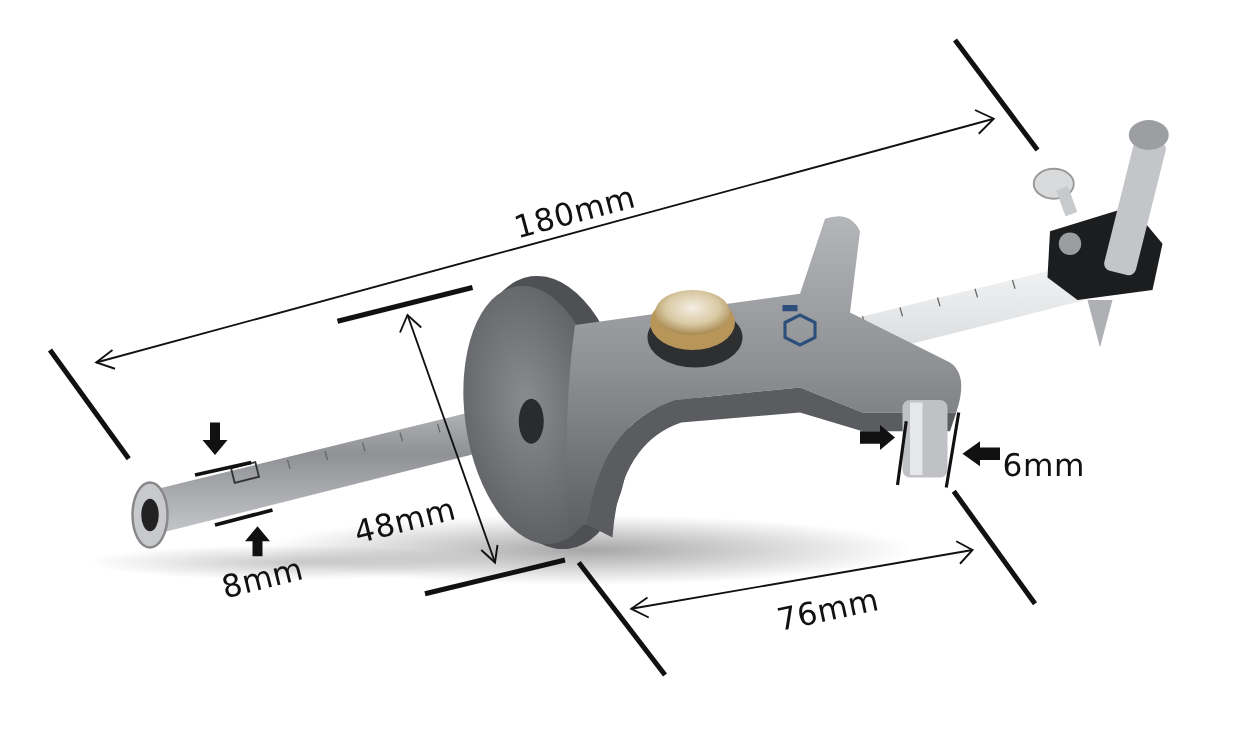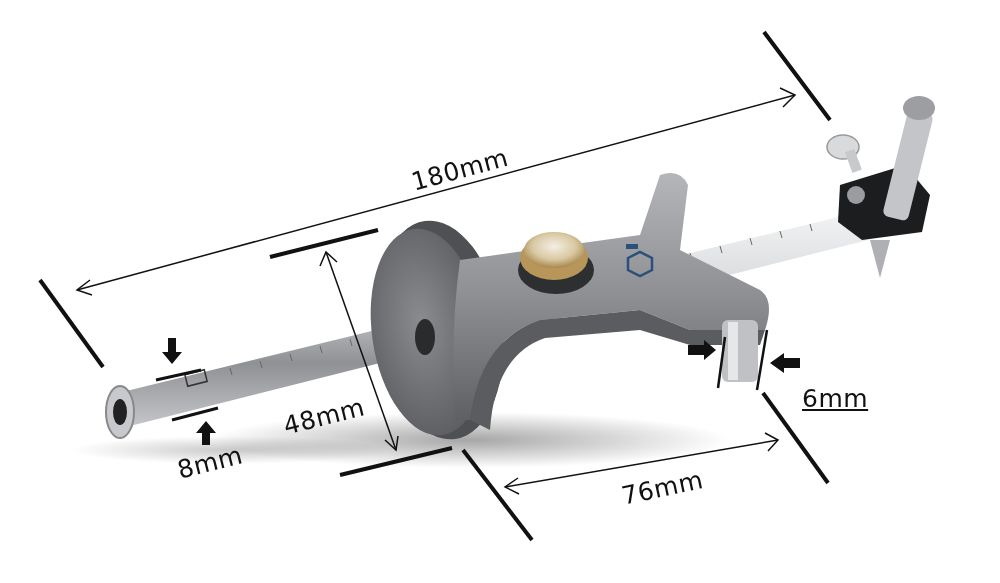--- a/index.html
+++ b/index.html
@@ -148,15 +148,15 @@
 
       <polygon points="688,345 704,345 704,340 716,350 704,360 704,355 688,355"></polygon>
 
       <polygon points="800,358 784,358 784,353 770,363 784,373 784,368 800,368"></polygon>
     </g>
   </svg>
 
   <div class="dim-label" style="left:412px; top:168px; transform: rotate(-15deg);">180mm</div>
   <div class="dim-label" style="left:284px; top:412px; transform: rotate(-14deg);">48mm</div>
   <div class="dim-label" style="left:178px; top:456px; transform: rotate(-14deg);">8mm</div>
-  <div class="dim-label" style="left:802px; top:384px;text-decoration:underline;">6mm</div>
+  <div class="dim-label" style="left:802px; top:358px;">6mm</div>
   <div class="dim-label" style="left:622px; top:482px; transform: rotate(-12deg);">76mm</div>
 </div>
 
 </body></html>

